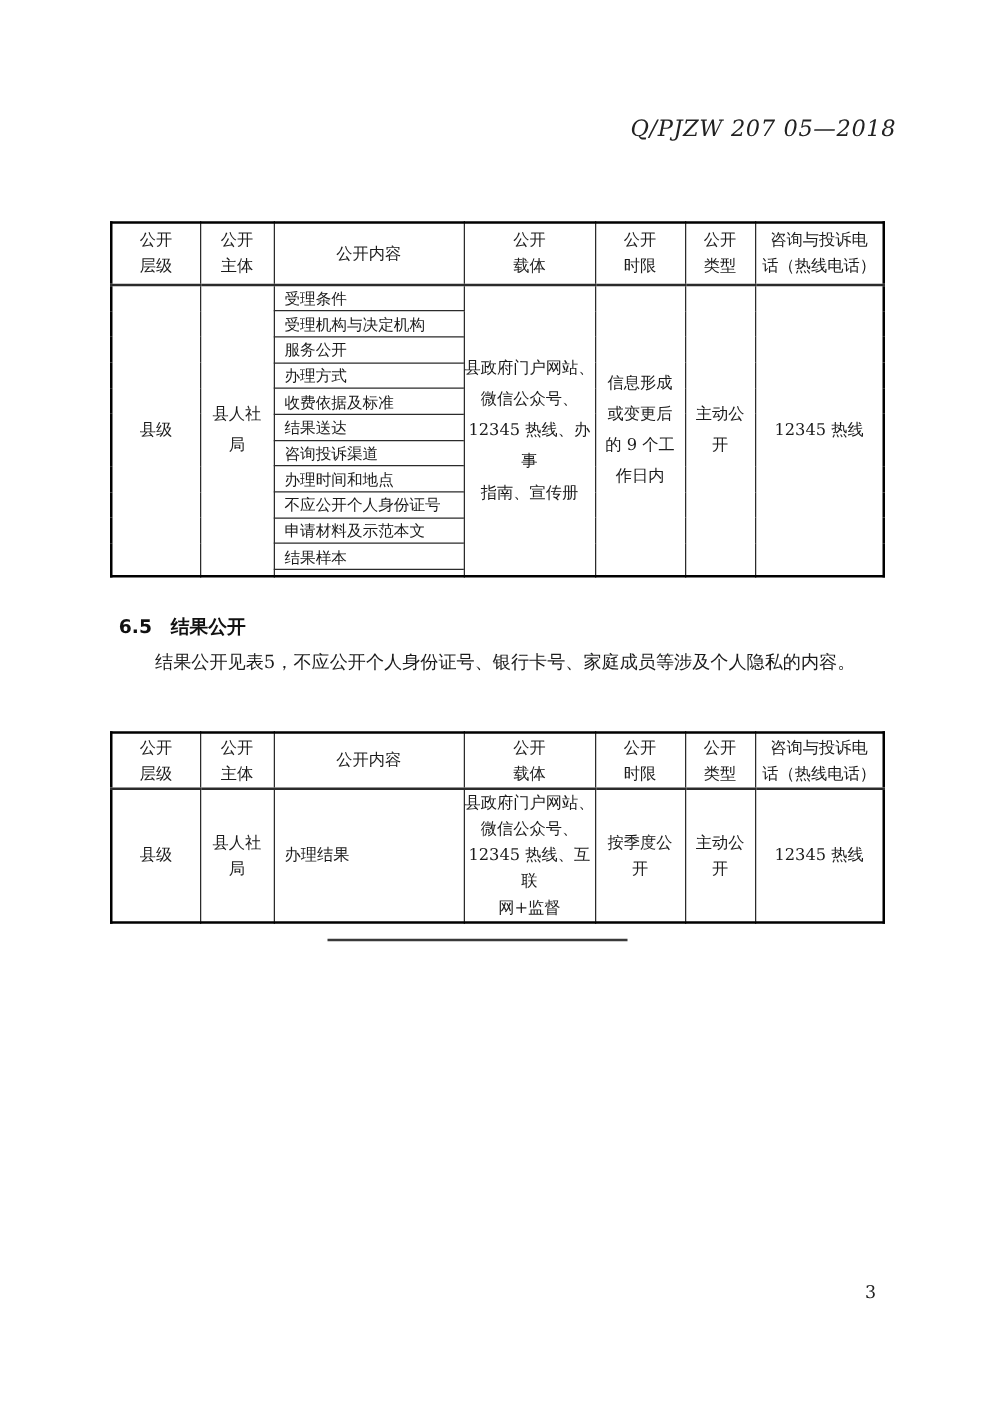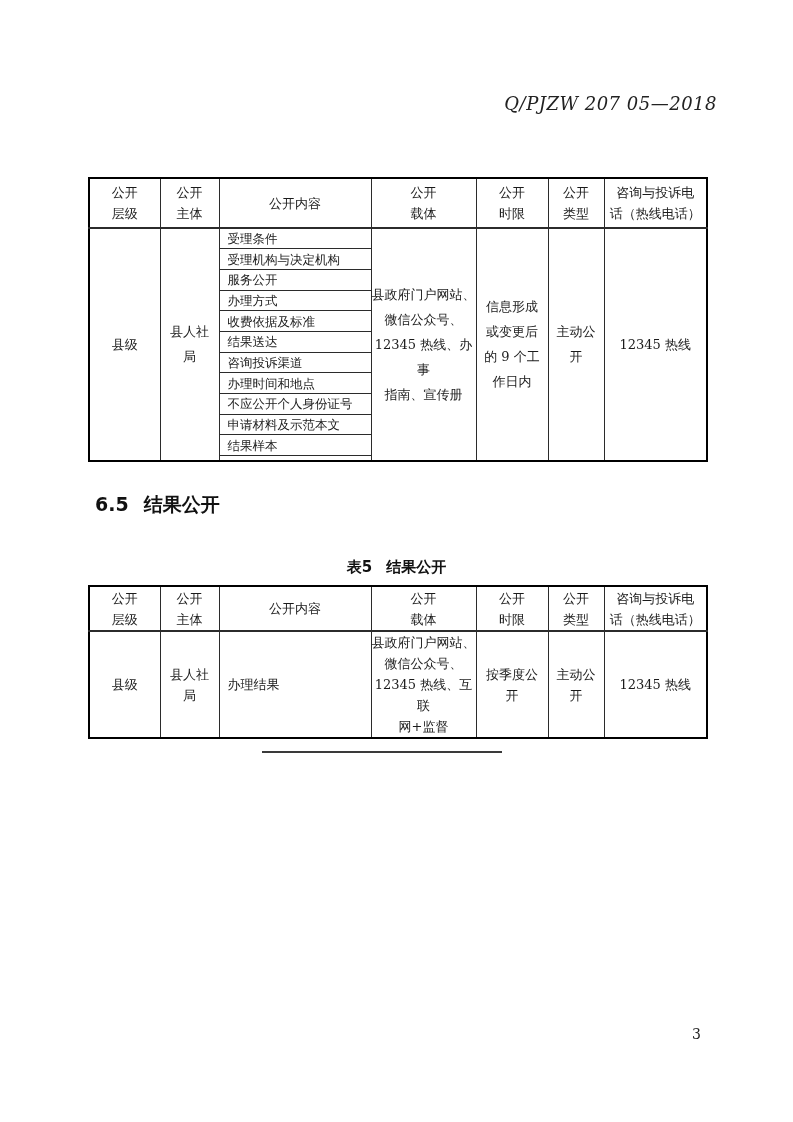--- a/index.html
+++ b/index.html
@@ -73,21 +73,21 @@
   .t4 tr.spacer td { height: 5px; }
   .t5 tbody td { height: 82px; line-height: 21px; }
   .t5 td.item { text-align: left; padding-left: 8px; margin-top: 12px; }
 
   .section-heading {
     position: absolute;
     top: 492px;
     left: 95px;
     font-family: "DejaVu Sans", "Liberation Sans", sans-serif;
     font-weight: bold;
-    font-size: 19px;
+    font-size: 15px;
     color: #111;
   }
   .sec-title { margin-left: 15px; }
   .paragraph {
     position: absolute;
     top: 520px;
     left: 95px;
     width: 618px;
     font-size: 14.5px;
     line-height: 20px;
@@ -196,24 +196,22 @@
       <tr class="spacer">
           <td class="item"></td>
         </tr>
     </tbody>
   </table>
 
   <div class="section-heading">
     <span>6.5</span><span class="sec-title">结果公开</span>
   </div>
 
-
-  <div class="caption t5-caption">
-    <span>表5</span><span class="cap-title">结果公开</span>
-  </div>
+  <p class="paragraph">结果公开见表5，不应公开个人身份证号、银行卡号、家庭成员等涉及个人隐私的内容。</p>
+
 
   <table class="doc-table t5">
     <colgroup>
       <col style="width:71px">
         <col style="width:59px">
         <col style="width:152px">
         <col style="width:105px">
         <col style="width:72px">
         <col style="width:56px">
         <col style="width:103px">

